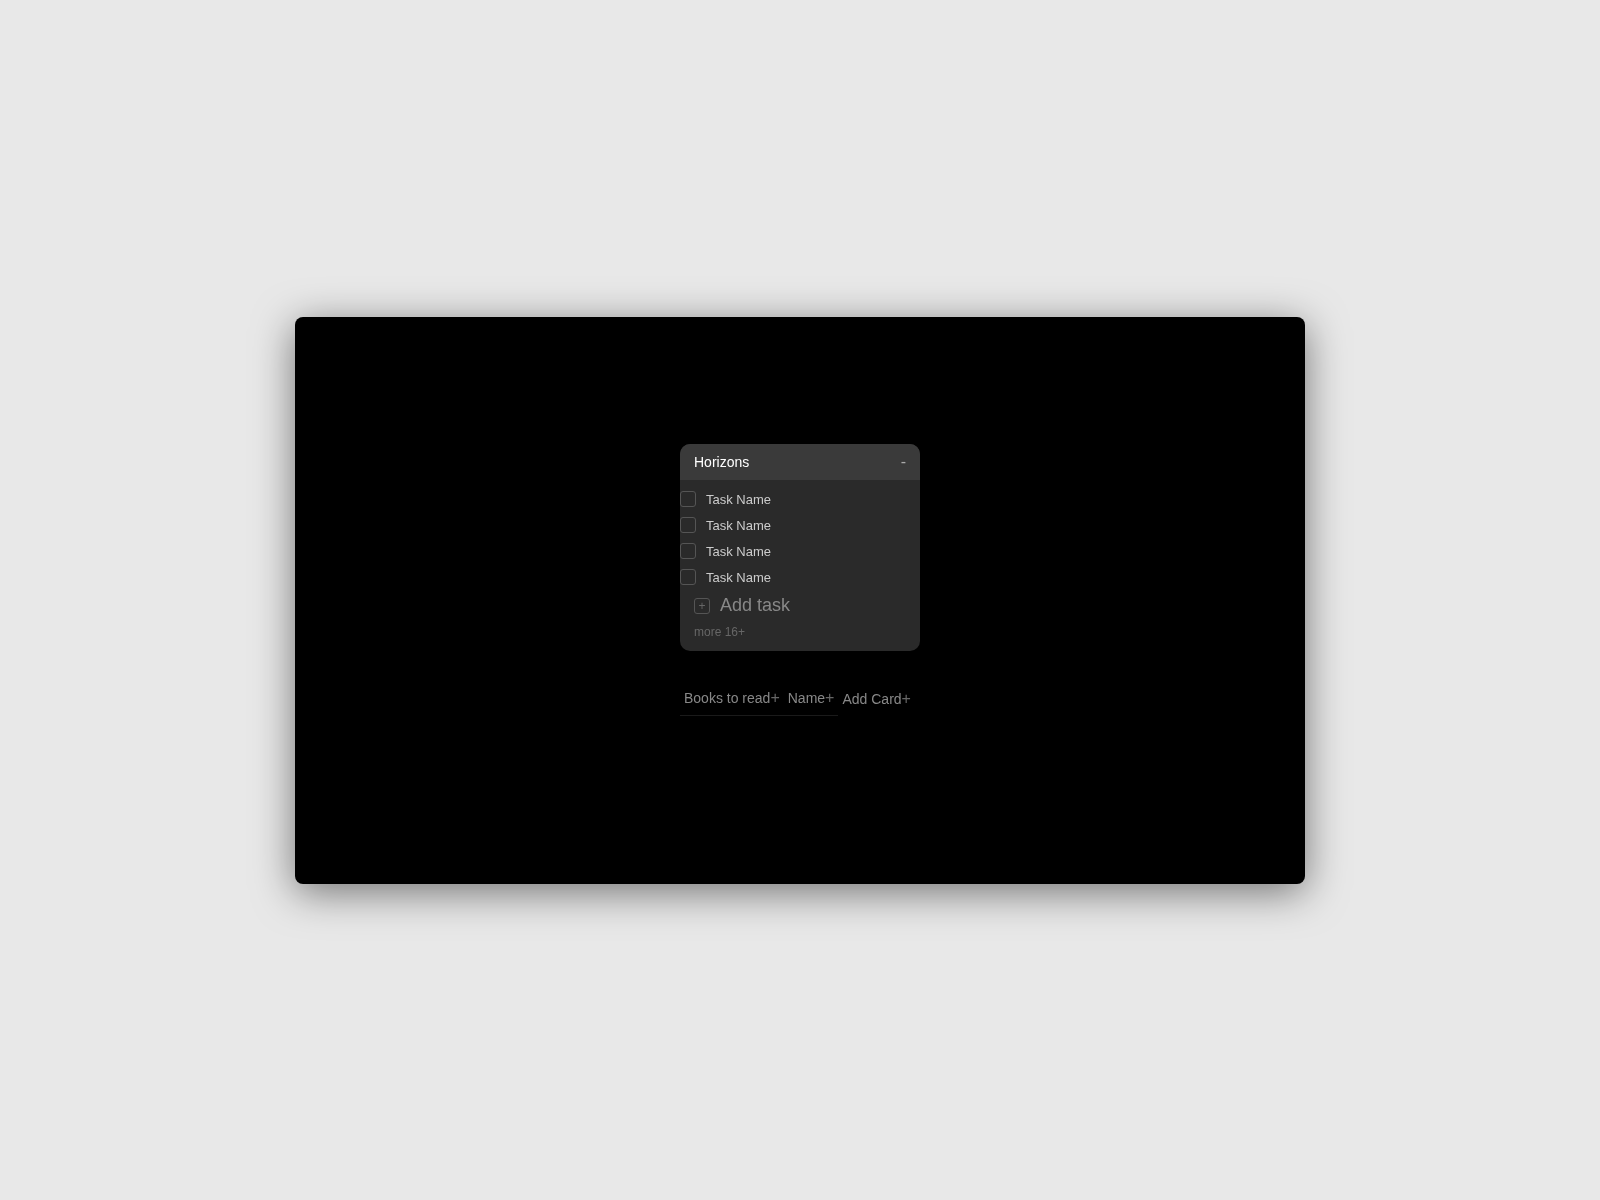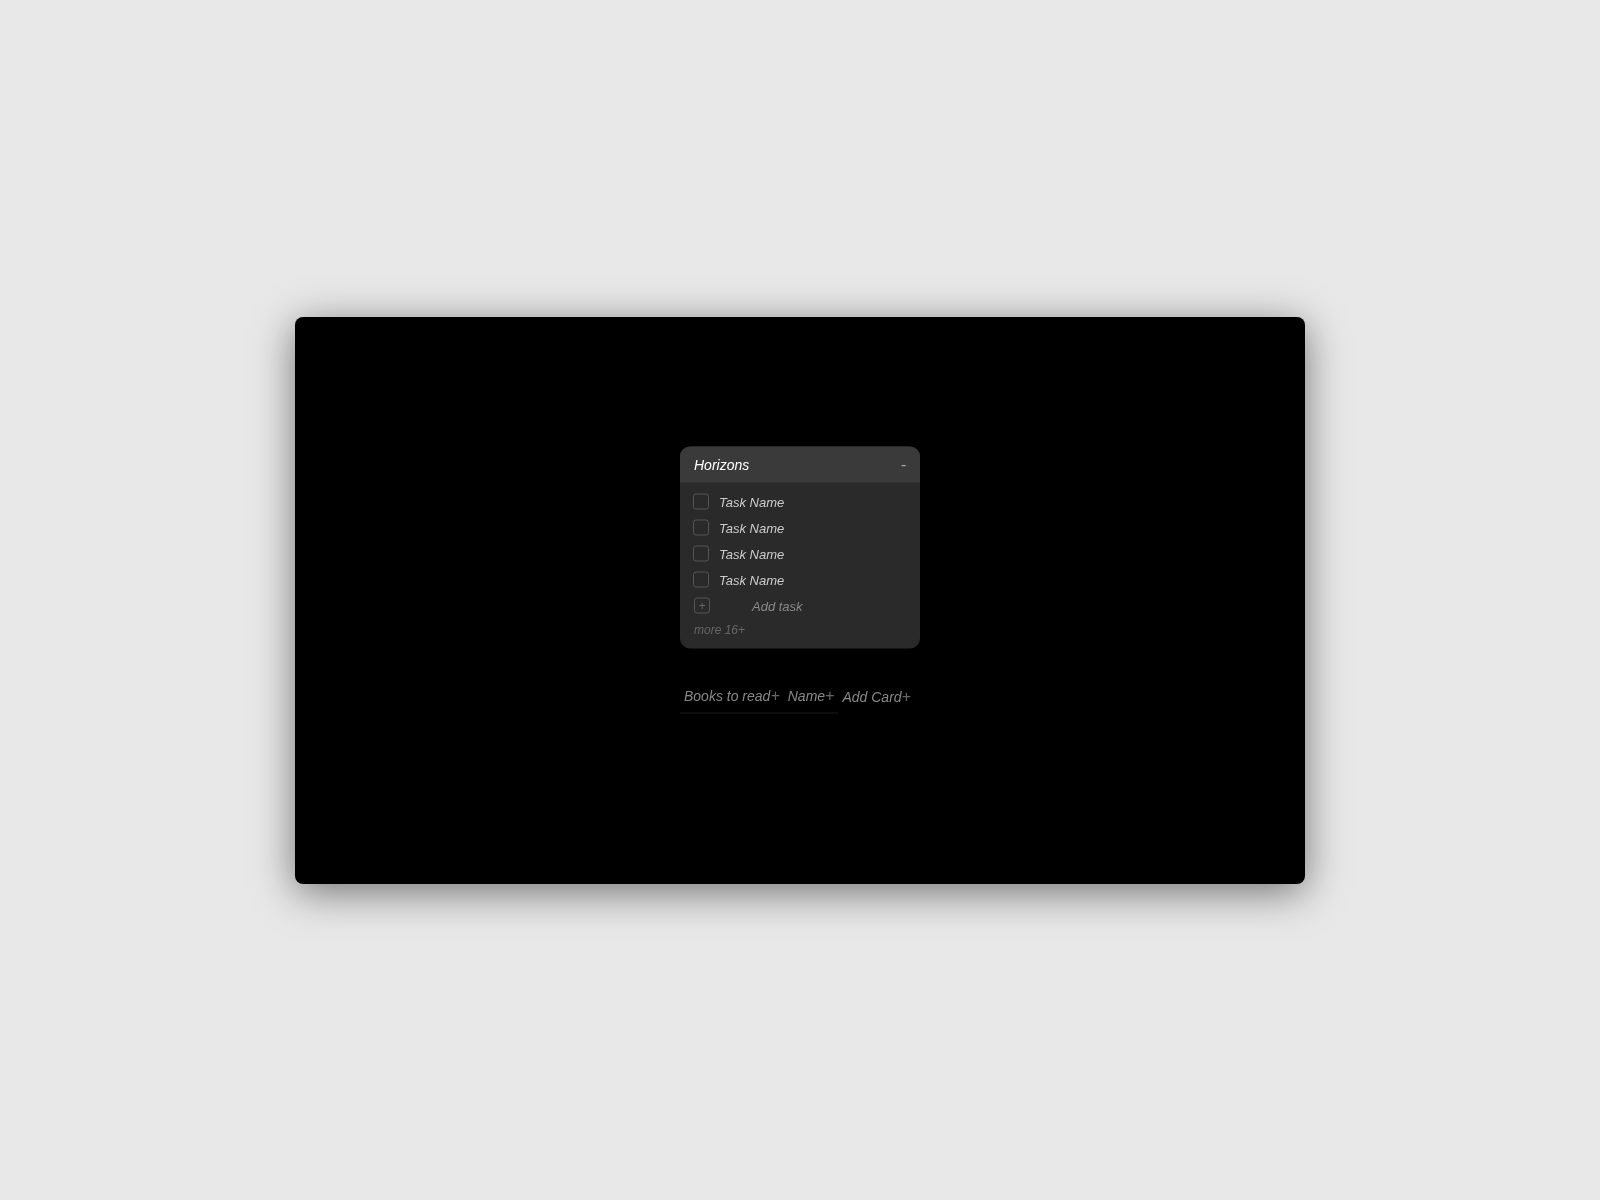--- a/index.html
+++ b/index.html
@@ -27,21 +27,20 @@
       overflow: hidden;
     }
 
     .content-area {
       position: absolute;
       top: 50%;
       left: 50%;
       transform: translate(-50%, -50%);
       width: 240px;
       margin-top: -20px;
-      font-style: italic;
     }
 
     
     .horizons-card {
       background: #2a2a2a;
       border-radius: 10px;
       padding: 0;
       margin-bottom: 30px;
     }
 
@@ -67,21 +66,21 @@
       line-height: 1;
     }
 
     .task-list {
       padding: 6px 0 2px 0;
     }
 
     .task-item {
       display: flex;
       align-items: center;
-      padding: 5px 13px;
+      padding: 5px 0;
       gap: 10px;
     }
 
     .task-checkbox {
       width: 16px;
       height: 16px;
       border: 1.5px solid #555555;
       border-radius: 3px;
       flex-shrink: 0;
       background: transparent;
@@ -110,22 +109,21 @@
       display: flex;
       align-items: center;
       justify-content: center;
       color: #666666;
       font-size: 12px;
       line-height: 1;
     }
 
     .add-task-label {
       color: #888888;
-      font-size: 13px;
-      margin-left: 32px;
+      font-size: 18px;
     }
 
     .more-label {
       padding: 4px 20px 10px 14px;
       color: #666666;
       font-size: 12px;
     }
 
     
     .collapsed-cards {

